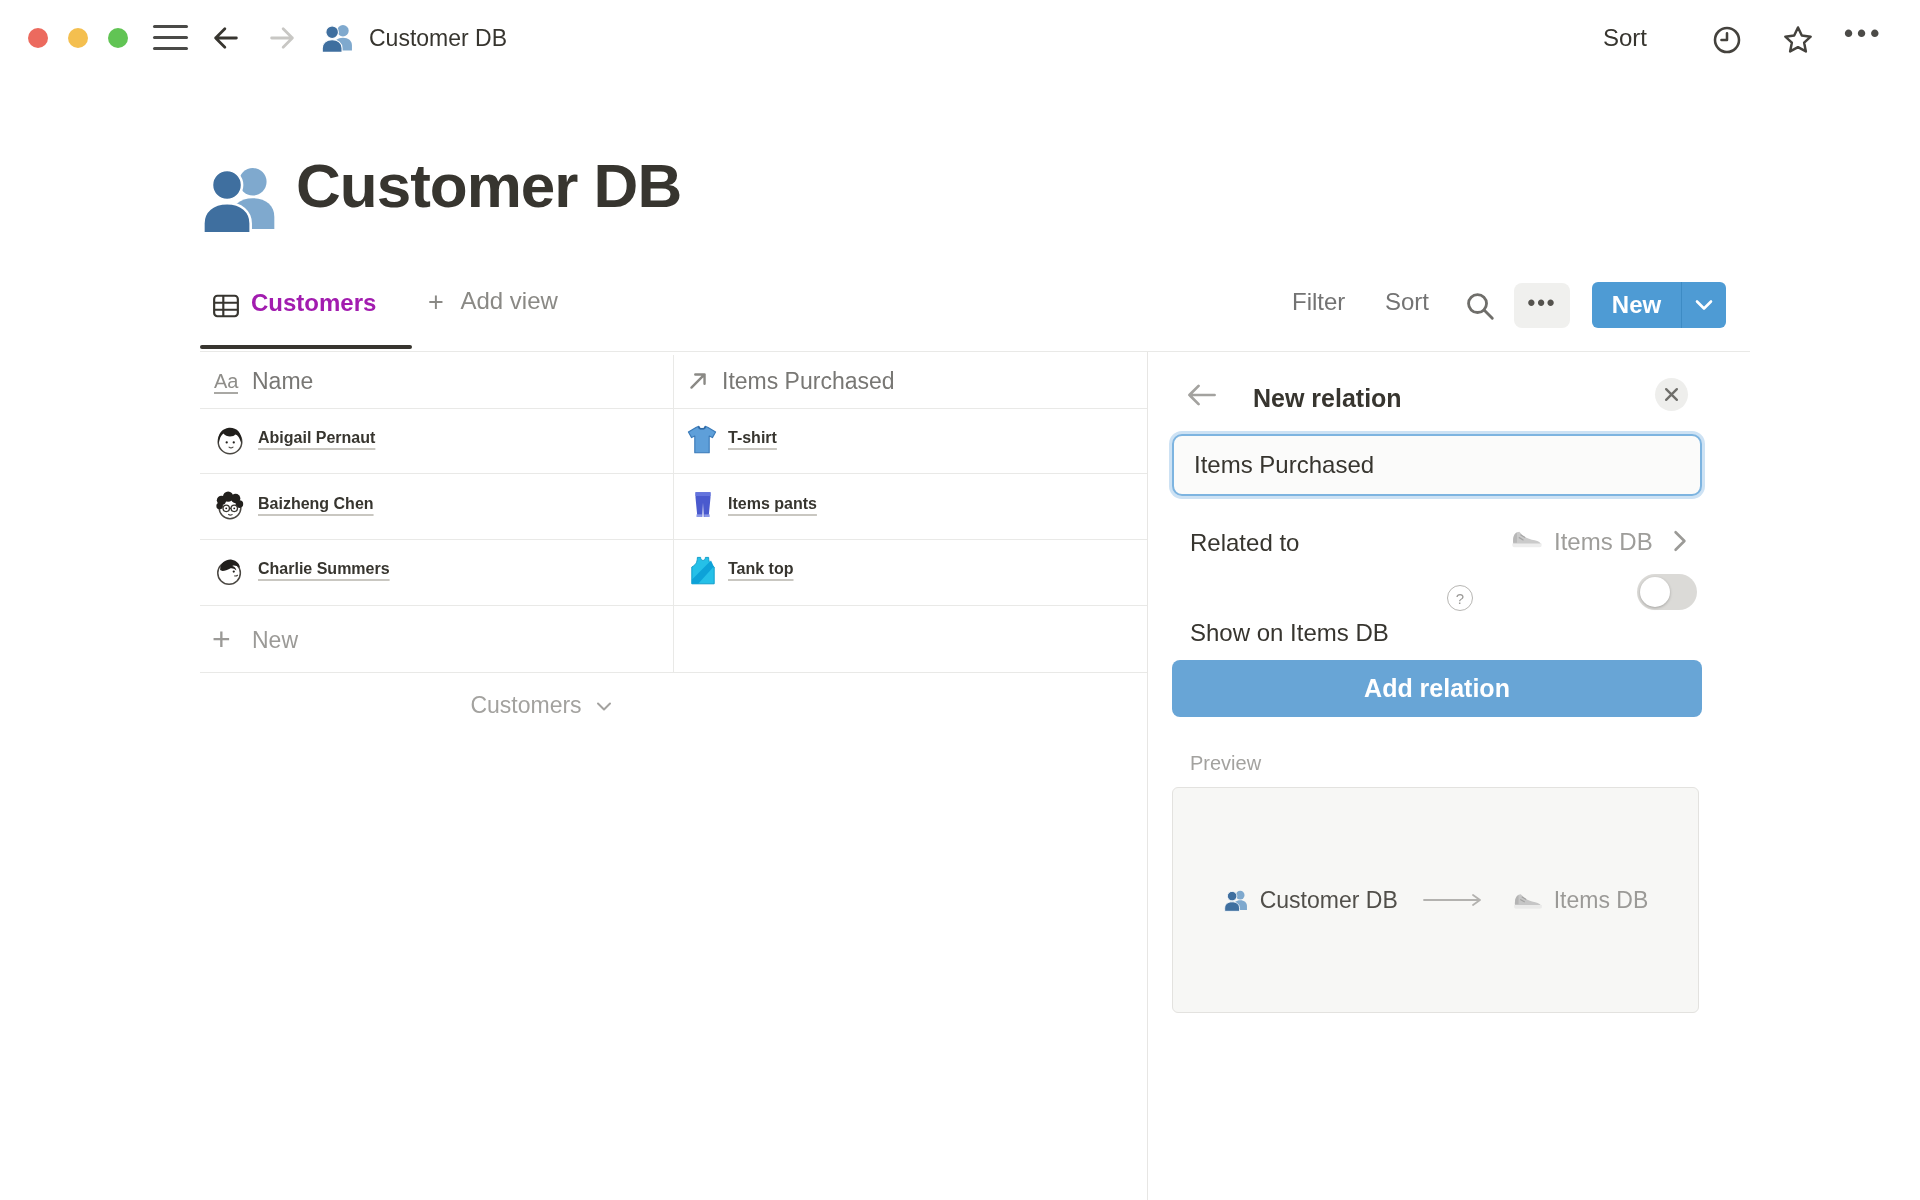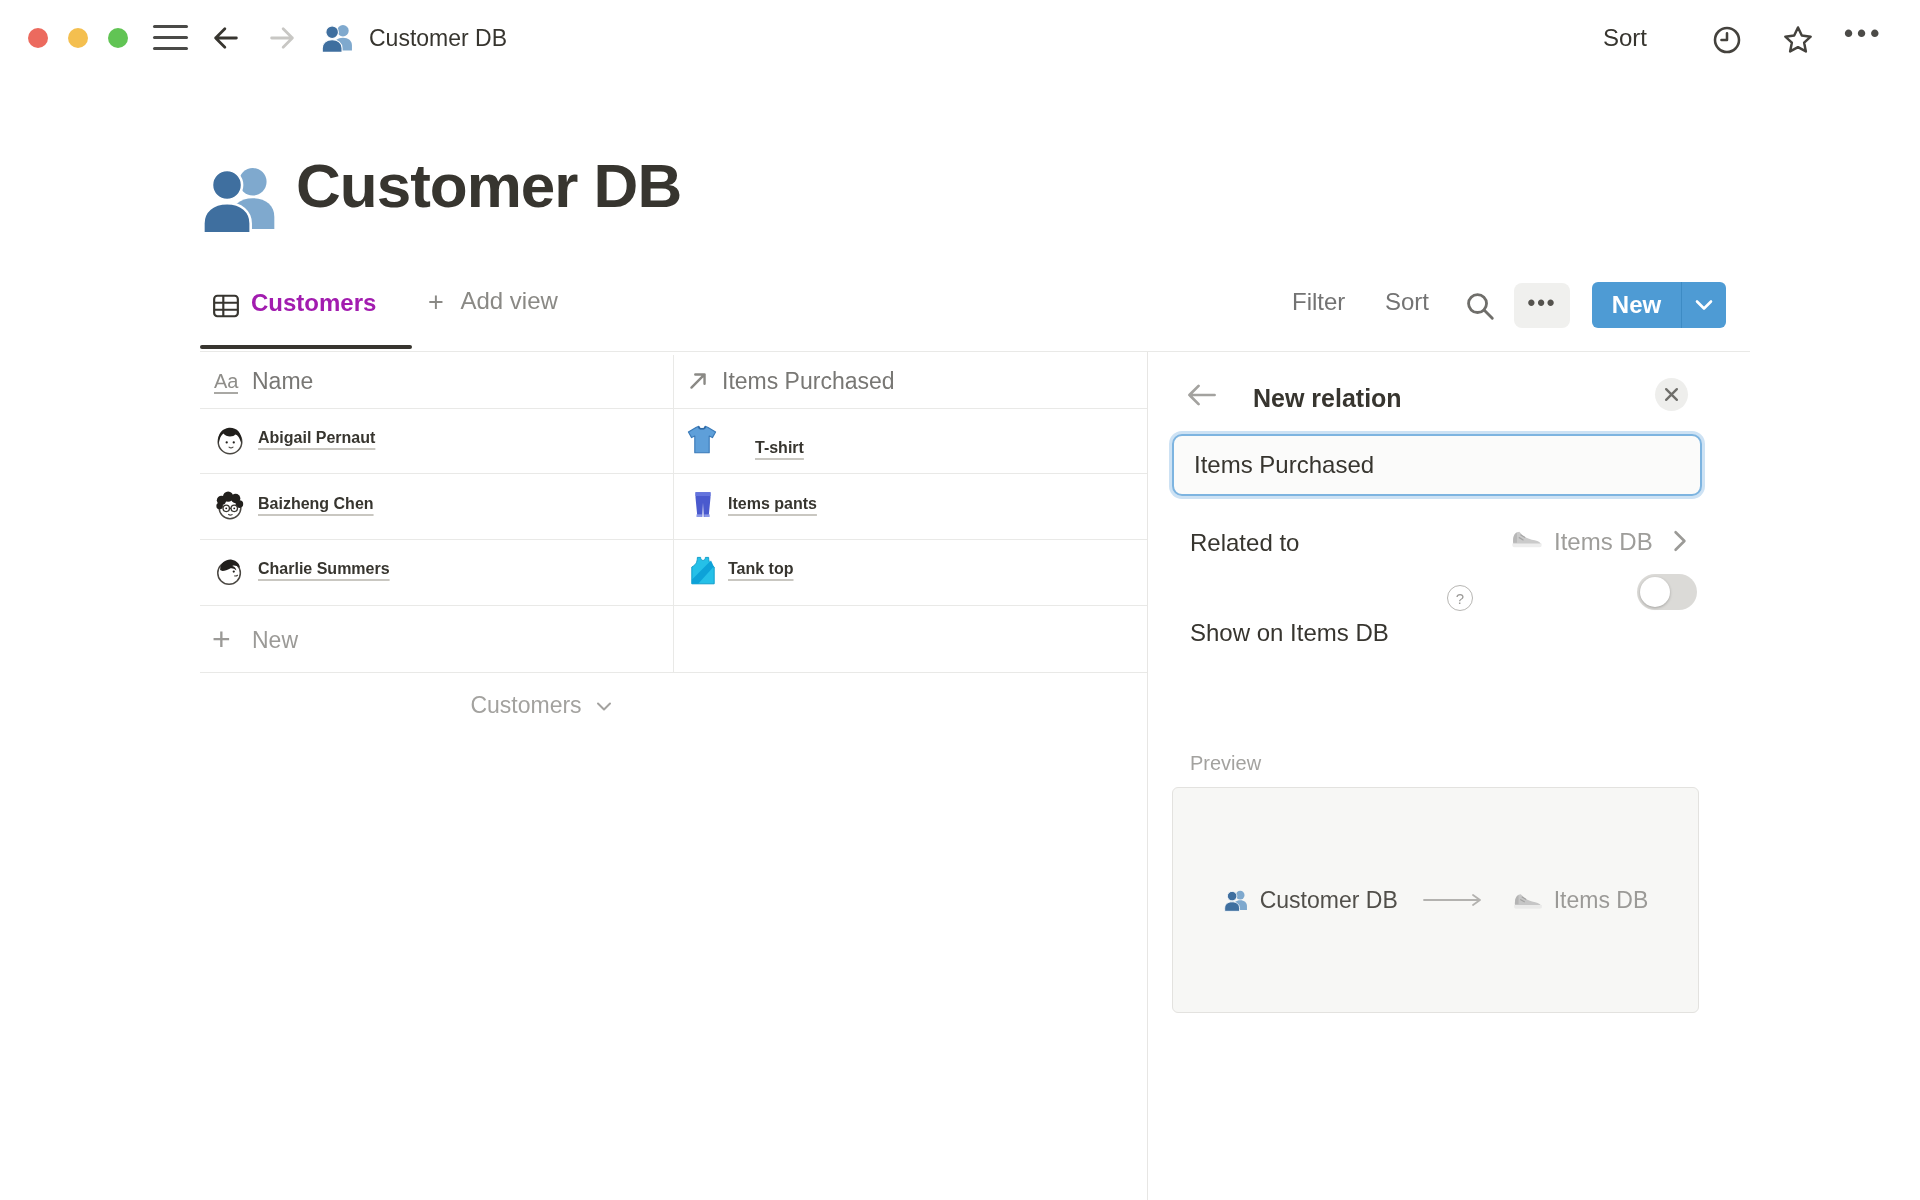--- a/index.html
+++ b/index.html
@@ -164,21 +164,21 @@
     <path d="M5 20C2.5 8 11 3 17 3c7 0 13.5 5 12 17-1.5-7-4.5-10-6.5-10-1 2.5-9.5 3.5-12.5-1-2.5 1.5-4 5-5 11z" fill="#211f1c"></path>
     <circle cx="13.5" cy="18.5" r="1.2" fill="#211f1c"></circle>
       <circle cx="21" cy="18.5" r="1.2" fill="#211f1c"></circle>
     <path d="M16 23.5q2 1.6 4.2 0" stroke="#4a4742" stroke-width="1.2" fill="none" stroke-linecap="round"></path>
   </svg>
   <span class="abs cell-link" style="left:258px;top:429px;">Abigail Pernaut</span>
   <svg class="abs" style="left:686px;top:424px;" width="32" height="32" viewBox="0 0 40 40">
     <path d="M13 4l3-1c0 4 8 4 8 0l3 1 10 6-4 7-4-2v21H11V15l-4 2-4-7z" fill="#5e9fd9" stroke="#3a7ab8" stroke-width="1.4" stroke-linejoin="round"></path>
     <path d="M16 3c0 4 8 4 8 0" fill="none" stroke="#2f6aa6" stroke-width="2"></path>
   </svg>
-  <span class="abs cell-link" style="left:728px;top:439px;margin-left:27px;">T-shirt</span>
+  <span class="abs cell-link" style="left:728px;top:429px;">T-shirt</span>
 
   <svg class="abs" style="left:214px;top:490px;" width="32" height="32" viewBox="0 0 34 34">
     <circle cx="17" cy="19" r="11.5" fill="#fff" stroke="#4a4742" stroke-width="1.6"></circle>
     <circle cx="8" cy="11" r="5" fill="#211f1c"></circle>
       <circle cx="15" cy="7" r="5.5" fill="#211f1c"></circle>
     <circle cx="23" cy="9" r="5" fill="#211f1c"></circle>
       <circle cx="27" cy="15" r="4" fill="#211f1c"></circle>
     <circle cx="6" cy="17" r="3.5" fill="#211f1c"></circle>
     <circle cx="13" cy="19.5" r="3.4" fill="#fff" stroke="#37352f" stroke-width="1.4"></circle>
     <circle cx="21.5" cy="19.5" r="3.4" fill="#fff" stroke="#37352f" stroke-width="1.4"></circle>
@@ -247,20 +247,23 @@
       <path d="M3 2l8 8-8 8" stroke="#9b9a97" stroke-width="2.4" fill="none" stroke-linecap="round" stroke-linejoin="round"></path>
     </svg>
   </div>
 
   <span class="prop-label" style="left:1190px;top:584px;margin-top:35px;">Show on Items DB</span>
   <div class="help-circle">?</div>
   <div class="toggle">
     <div class="knob"></div>
   </div>
 
+  <div class="add-rel-btn">
+    <span>Add relation</span>
+  </div>
 
   <span class="preview-lbl">Preview</span>
   <div class="preview-card">
     <svg width="27" height="27" viewBox="0 0 40 40">
       <circle cx="25.5" cy="12" r="6.4" fill="#7fa9ce"></circle>
       <path d="M25.5 19.6c6 0 10 3.4 10 8.6V34h-20v-5.8c0-5.2 4-8.6 10-8.6z" fill="#7fa9ce"></path>
       <circle cx="13.5" cy="13.5" r="7" fill="#3f6f9f" stroke="#fff" stroke-width="1.2"></circle>
       <path d="M13.5 22c6.6 0 11 3.8 11 9.4V36h-22v-4.6c0-5.6 4.4-9.4 11-9.4z" fill="#3f6f9f" stroke="#fff" stroke-width="1.2"></path>
     </svg>
     <span class="pv-src">Customer DB</span>

